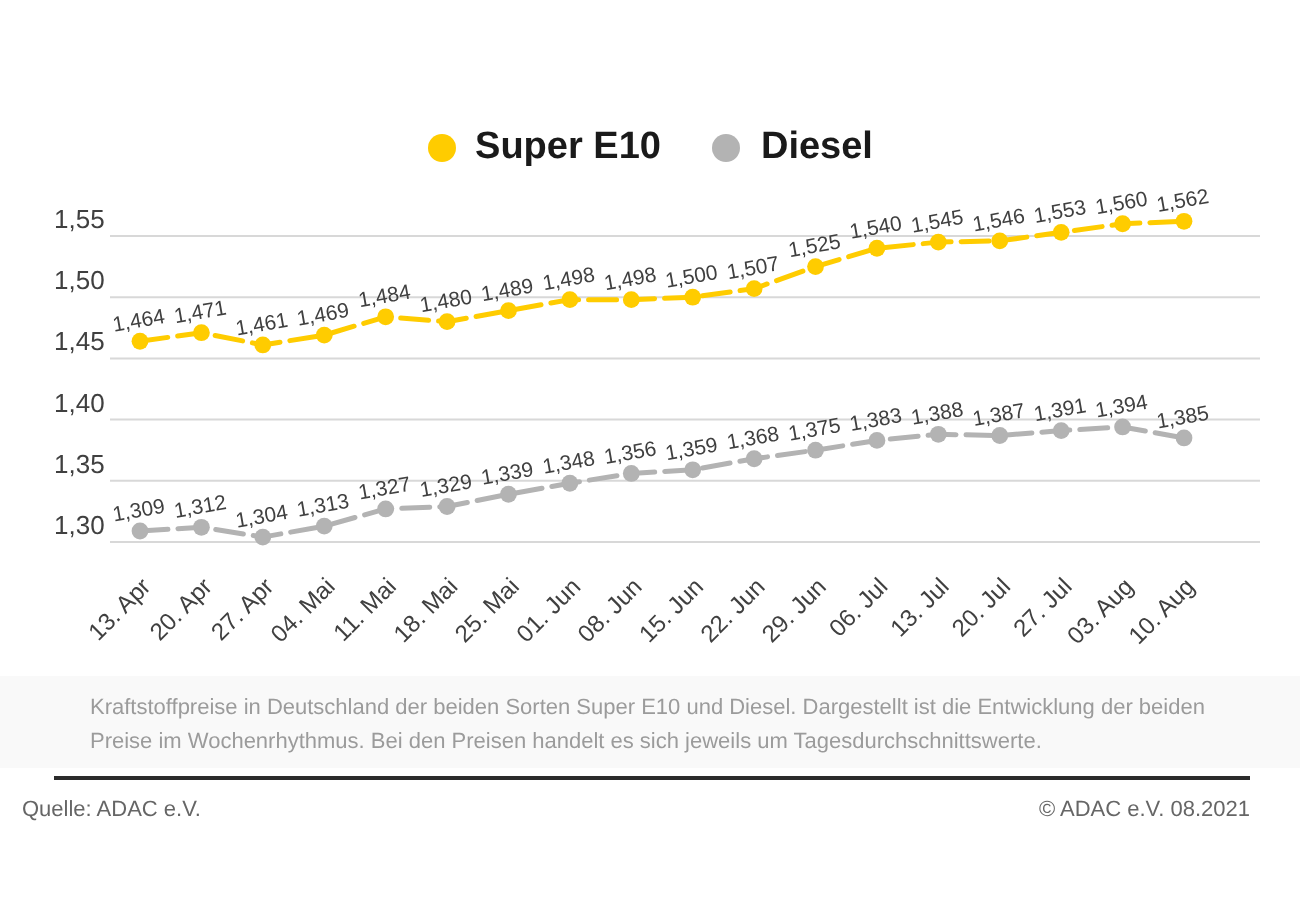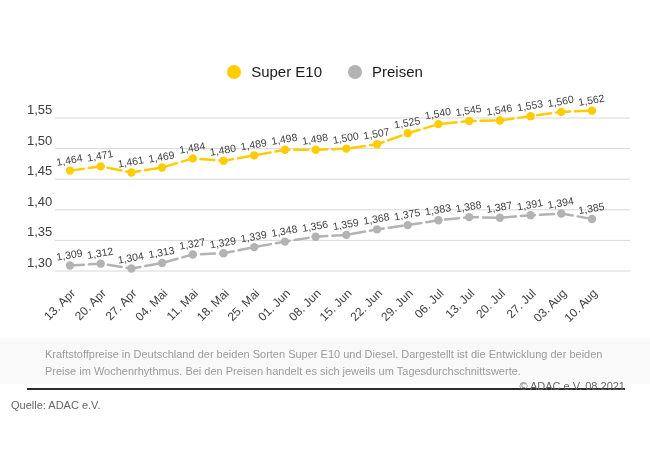--- a/index.html
+++ b/index.html
@@ -10,31 +10,31 @@
   .chart-title{
     position:absolute;left:27px;top:30px;
     font-size:14.5px;font-weight:700;color:#1a1a1a;letter-spacing:.1px;
   }
   .legend{
     position:absolute;top:63px;left:0;width:650px;
     display:flex;justify-content:center;align-items:center;gap:26px;
   }
   .legend-item{display:flex;align-items:center;gap:10px;}
   .legend-dot{width:14px;height:14px;border-radius:50%;display:inline-block;}
-  .legend-label{font-size:15px;font-weight:400;color:#1a1a1a;}
+  .legend-label{font-size:19px;font-weight:700;color:#1a1a1a;}
   svg.chart{position:absolute;left:0;top:60px;}
   svg text{font-family:"Liberation Sans",sans-serif;}
   .desc-band{position:absolute;left:0;top:338px;width:650px;height:46px;background:#f9f9f9;}
   .description{
     position:absolute;left:27px;top:346px;width:575px;
     font-size:11px;line-height:1.55;color:#9b9b9b;margin-left:18px;
   }
   .divider{position:absolute;left:27px;top:388px;width:598px;height:2px;background:#2b2b2b;}
   .source{position:absolute;left:11px;top:399px;font-size:11px;color:#666;}
-  .copyright{position:absolute;right:25px;top:380px;font-size:11px;color:#666;}
+  .copyright{position:absolute;right:25px;top:399px;font-size:11px;color:#666;}
 </style>
 </head>
 <body>
 
 <div class="page">
 
   <svg class="chart" width="650" height="285" viewBox="0 60 650 285">
     <g id="g-grid">
         <line x1="55" x2="630" y1="118" y2="118" stroke="#D8D8D8" stroke-width="1"></line>
         <line x1="55" x2="630" y1="148.60000000000002" y2="148.60000000000002" stroke="#D8D8D8" stroke-width="1"></line>
@@ -154,21 +154,21 @@
   </svg>
 
 
   <div class="legend">
     <div class="legend-item">
       <span class="legend-dot" id="dot-e10" style="background: rgb(255, 204, 0);"></span>
       <span class="legend-label">Super E10</span>
     </div>
     <div class="legend-item">
       <span class="legend-dot" id="dot-diesel" style="background: rgb(179, 179, 179);"></span>
-      <span class="legend-label">Preisen</span>
+      <span class="legend-label">Diesel</span>
     </div>
   </div>
 
   <div class="desc-band"></div>
   <div class="description">Kraftstoffpreise in Deutschland der beiden Sorten Super E10 und Diesel. Dargestellt ist die Entwicklung der beiden Preise im Wochenrhythmus. Bei den Preisen handelt es sich jeweils um Tagesdurchschnittswerte.</div>
 
   <div class="divider"></div>
 
   <div class="source">Quelle: ADAC e.V.</div>
   <div class="copyright">© ADAC e.V. 08.2021</div>

